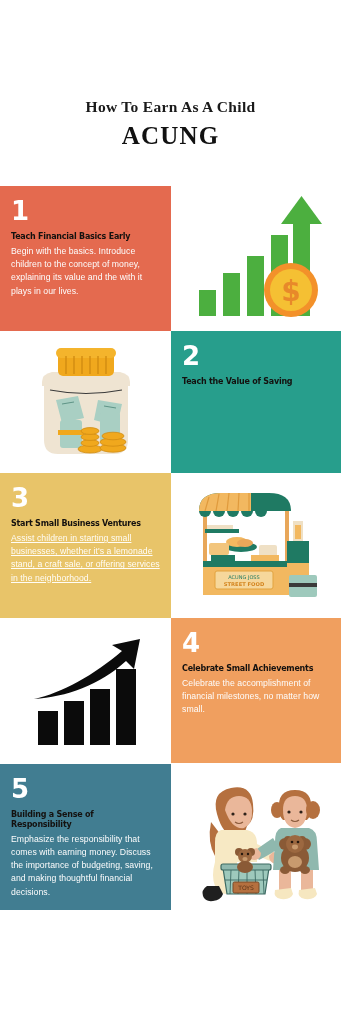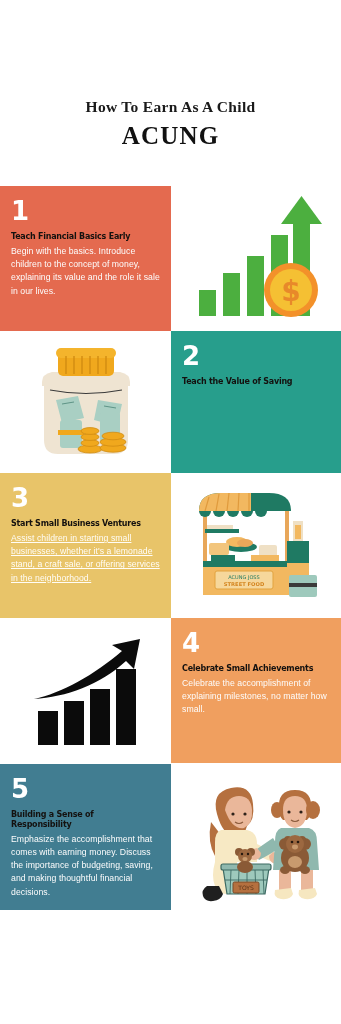--- a/index.html
+++ b/index.html
@@ -122,21 +122,21 @@
 
   <div class="header">
     <p class="header-sub">How To Earn As A Child</p>
     <p class="header-main">ACUNG</p>
   </div>
 
   <div class="row" id="row1">
     <div class="cell text col-l" style="background:#e46a4f;">
       <div class="num">1</div>
       <div class="head">Teach Financial Basics Early</div>
-      <div class="body">Begin with the basics. Introduce children to the concept of money, explaining its value and the role it sale in our lives.</div>
+      <div class="body">Begin with the basics. Introduce children to the concept of money, explaining its value and the with it plays in our lives.</div>
     </div>
     <div class="cell art col-r">
       <svg width="150" height="130" viewBox="0 0 150 130">
         <g fill="#4caf3f">
           <rect x="18" y="96" width="17" height="26"></rect>
           <rect x="42" y="79" width="17" height="43"></rect>
           <rect x="66" y="62" width="17" height="60"></rect>
           <rect x="90" y="41" width="17" height="81"></rect>
           <rect x="112" y="22" width="17" height="100"></rect>
           <path d="M120.5 2 L141 30 L100 30 Z"></path>
@@ -262,29 +262,29 @@
           <rect x="48" y="70" width="20" height="44"></rect>
           <rect x="74" y="58" width="20" height="56"></rect>
           <rect x="100" y="38" width="20" height="76"></rect>
           <path d="M18 68 C46 62 78 44 106 20 L96 14 L124 8 L118 38 L110 30 C84 54 50 66 18 68 Z"></path>
         </g>
       </svg>
     </div>
     <div class="cell text col-r" style="background:#f09f5f;">
       <div class="num">4</div>
       <div class="head">Celebrate Small Achievements</div>
-      <div class="body">Celebrate the accomplishment of explaining milestones, no matter how small.</div>
+      <div class="body">Celebrate the accomplishment of financial milestones, no matter how small.</div>
     </div>
   </div>
 
   <div class="row" id="row5">
     <div class="cell text col-l" style="background:#417d91;">
       <div class="num">5</div>
       <div class="head">Building a Sense of Responsibility</div>
-      <div class="body">Emphasize the accomplishment that comes with earning money. Discuss the importance of budgeting, saving, and making thoughtful financial decisions.</div>
+      <div class="body">Emphasize the responsibility that comes with earning money. Discuss the importance of budgeting, saving, and making thoughtful financial decisions.</div>
     </div>
     <div class="cell art col-r">
       <svg width="150" height="135" viewBox="0 0 150 135">
 
         <g>
           <path d="M36 44 q-6 -22 14 -26 q20 -4 22 16 q2 16 -6 22 q-2 10 -12 10 q-12 0 -18 -22 z" fill="#b5703f"></path>
           <path d="M44 40 q2 -14 14 -14 q12 0 13 14 q1 14 -8 18 q-12 2 -19 -18 z" fill="#eab79a"></path>
           <circle cx="52" cy="44" r="1.6" fill="#2d2119"></circle>
           <circle cx="64" cy="44" r="1.6" fill="#2d2119"></circle>
           <path d="M54 52 q4 3 8 0" stroke="#8a5a3b" stroke-width="1.1" fill="none"></path>

